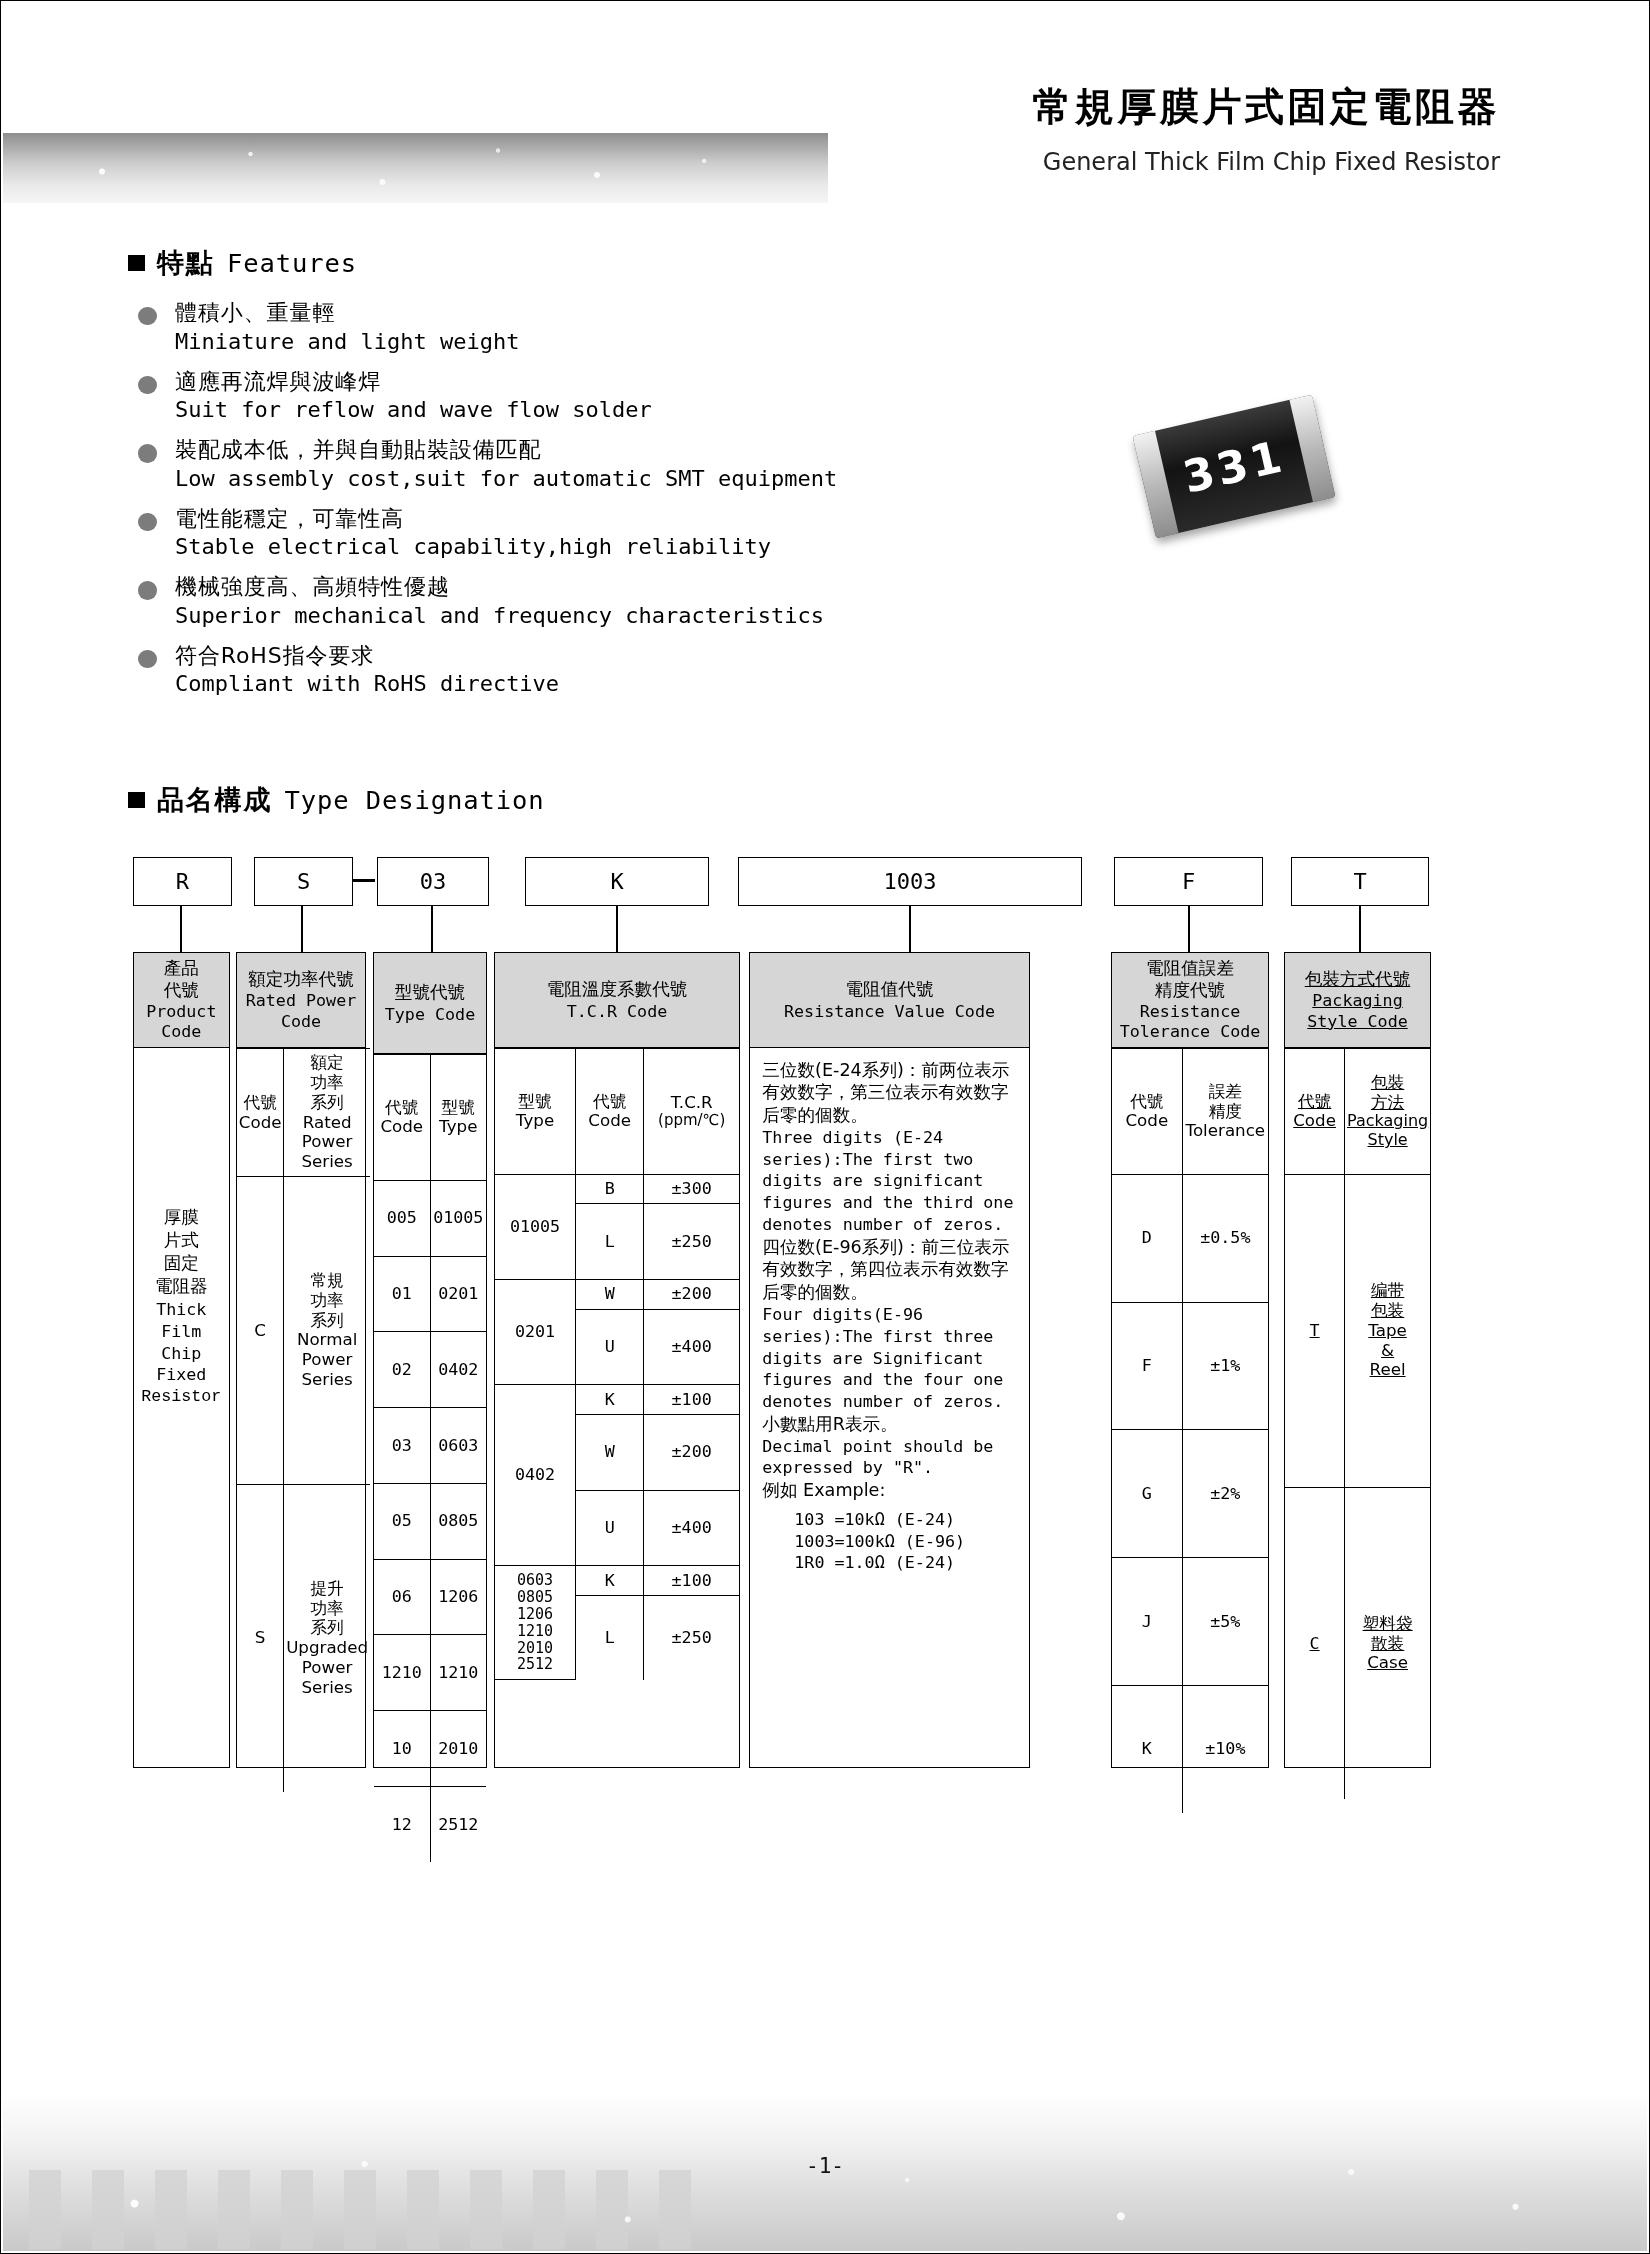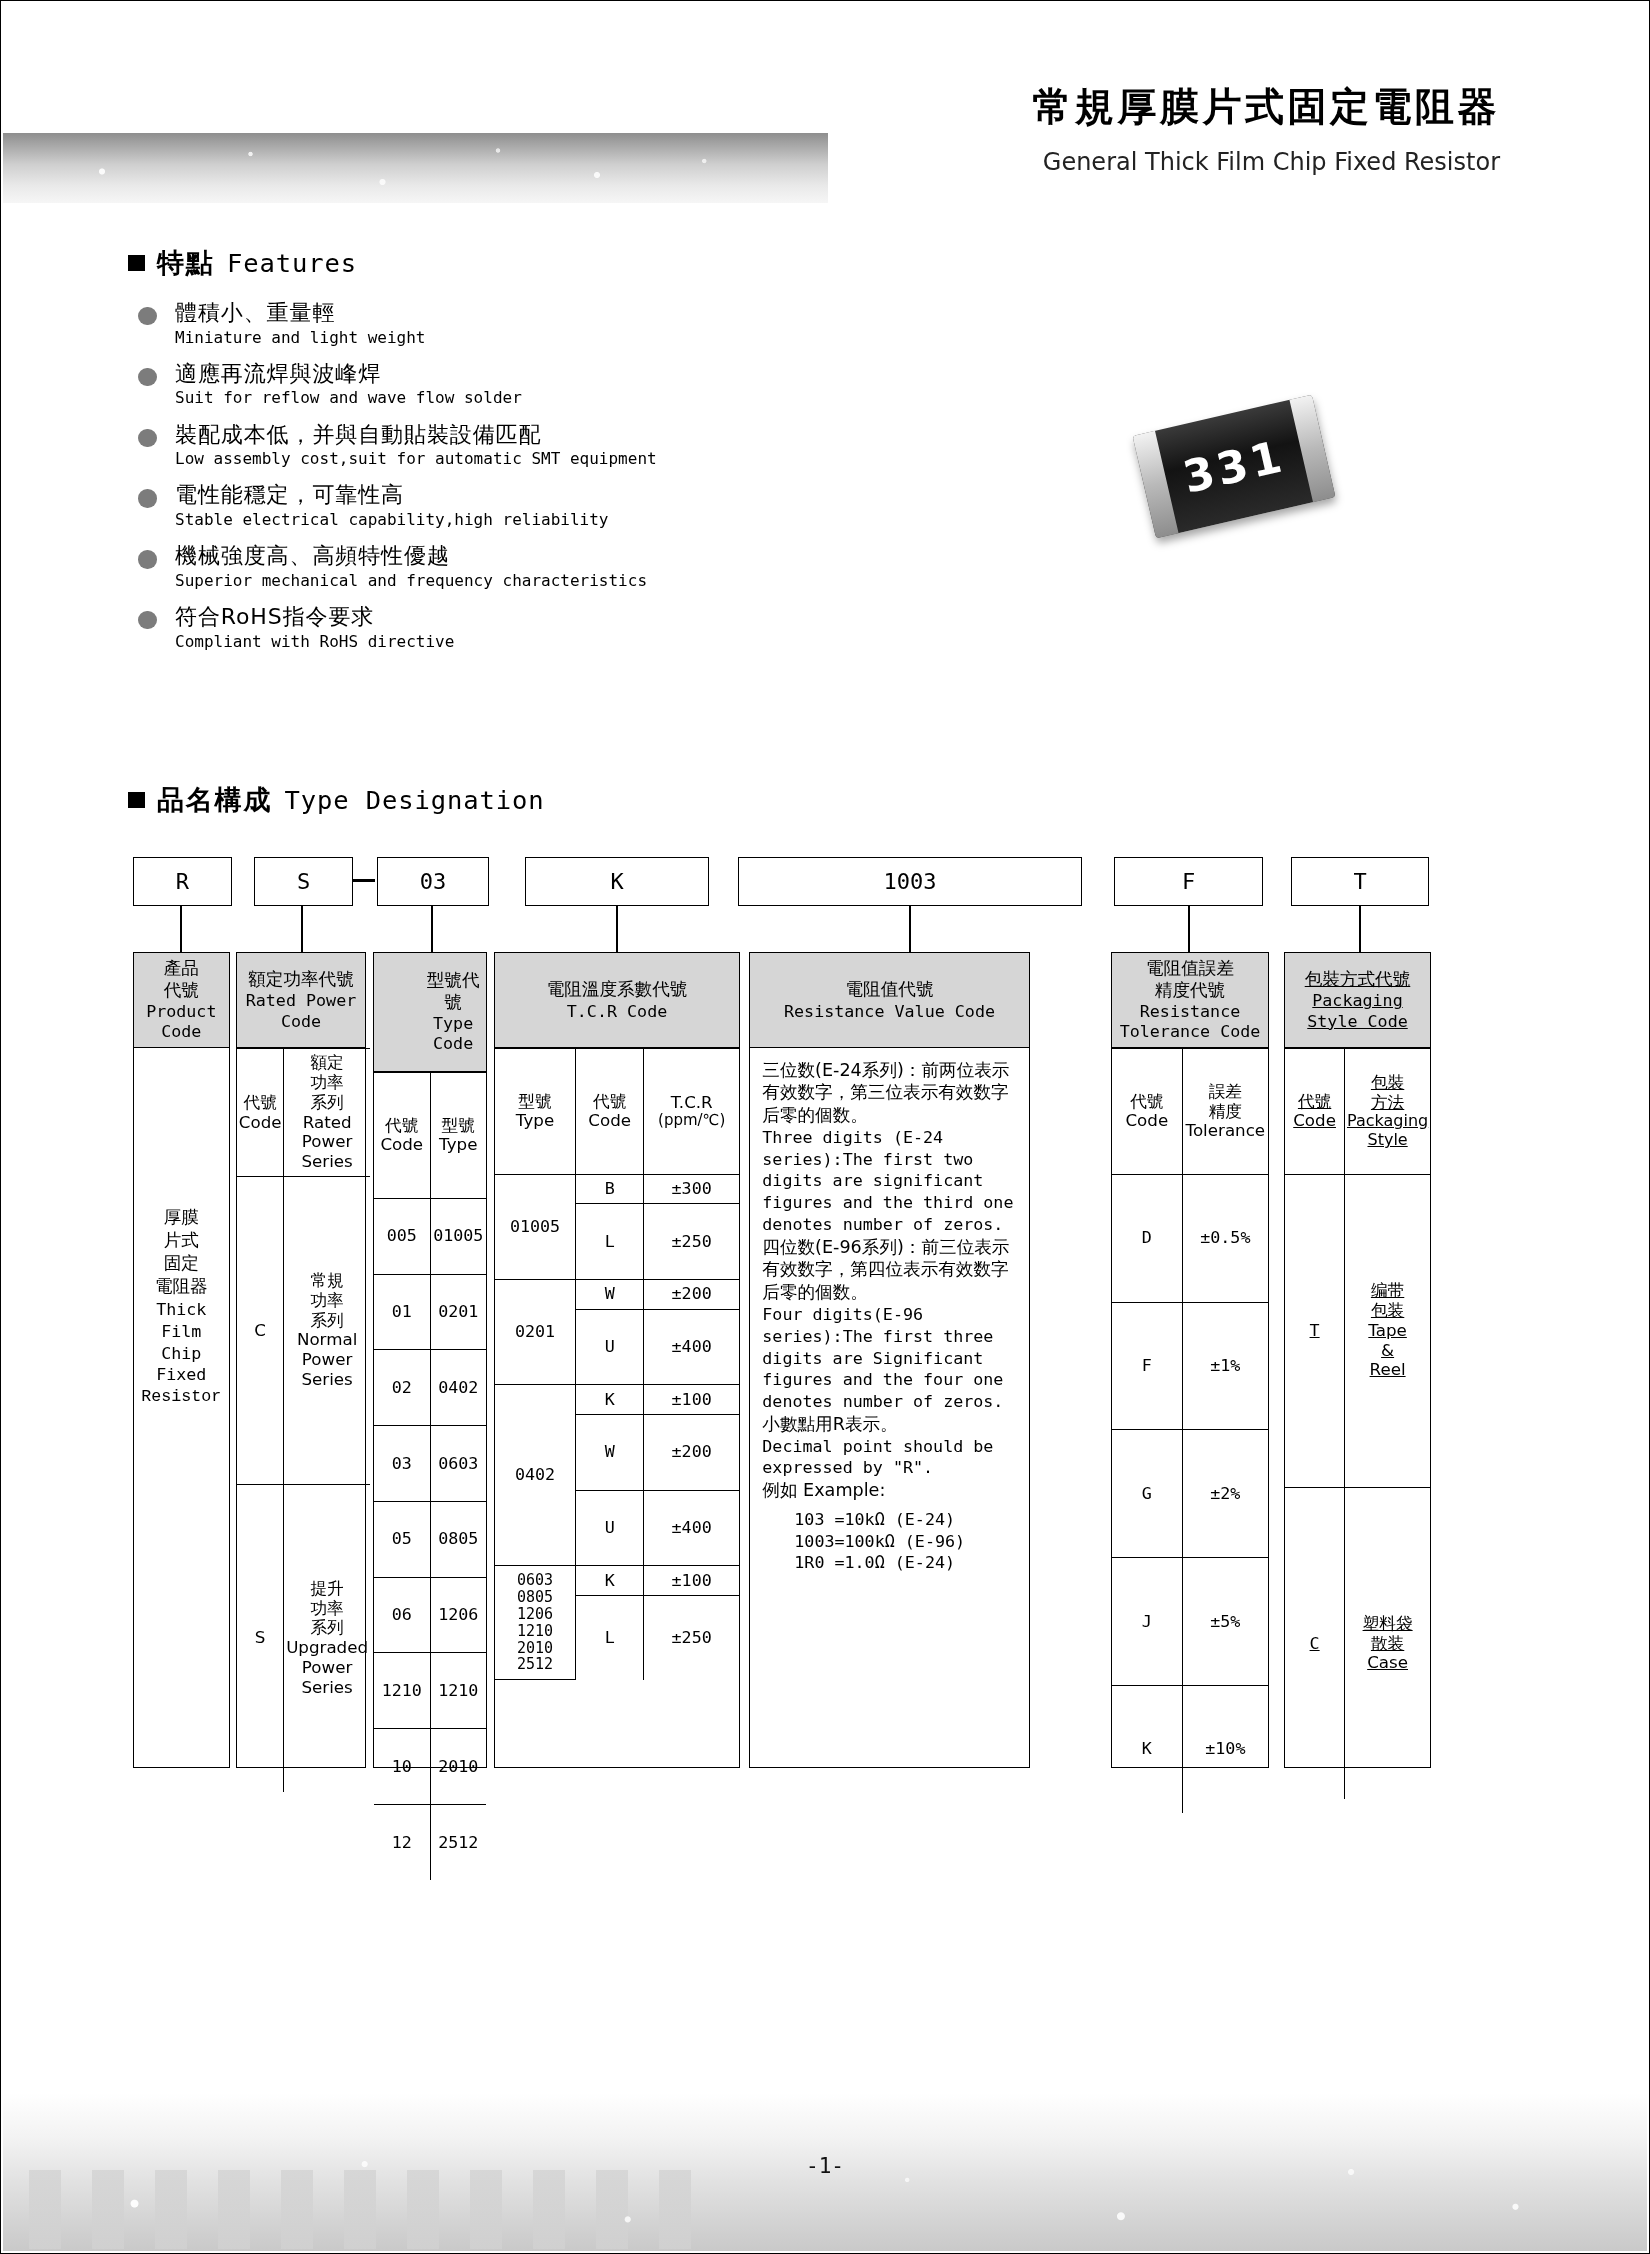--- a/index.html
+++ b/index.html
@@ -53,21 +53,21 @@
   
   .feat-list { position:absolute; left:132px; top:298px; }
   .feat {
     position:relative; padding-left:42px; margin-bottom:11.4px;
   }
   .feat .bullet {
     position:absolute; left:5.3px; top:8px; width:18.4px; height:18.4px; border-radius:50%;
     background:#7c7c7c;
   }
   .feat .cn { font-size:22px; line-height:1.30; letter-spacing:0.9px; }
-  .feat .en { font-size:16px; line-height:1.30; font-family:"DejaVu Sans Mono", monospace; }
+  .feat .en { font-size:22px; line-height:1.30; font-family:"DejaVu Sans Mono", monospace; }
 
   
   .chip-wrap{
     position:absolute; left:1141px; top:413px; width:184px; height:105px;
     transform:rotate(-13deg);
   }
   .chip-body{
     position:absolute; inset:0;
     background:linear-gradient(180deg,#3a3a3a 0%, #131313 40%, #2a2a2a 100%);
     border-radius:3.5px;
@@ -303,21 +303,21 @@
               <div class="mono">Upgraded</div>
               <div class="mono">Power</div>
               <div class="mono">Series</div>
             </td>
           </tr>
         </tbody>
           </table>
       </div>
 
       <div class="col" style="left:249px;width:114px;height:816px;">
-        <div class="col-head" style="height:119px;padding-left:48px;">
+        <div class="col-head" style="height:101px;">
           <span class="cn">型號代號</span>
           <span class="en">Type Code</span>
         </div>
         <table class="t">
           <tbody>
               <tr>
             <td style="width:50%;height:116px;">
               <div>代號</div>
               <div class="mono">Code</div>
             </td>

